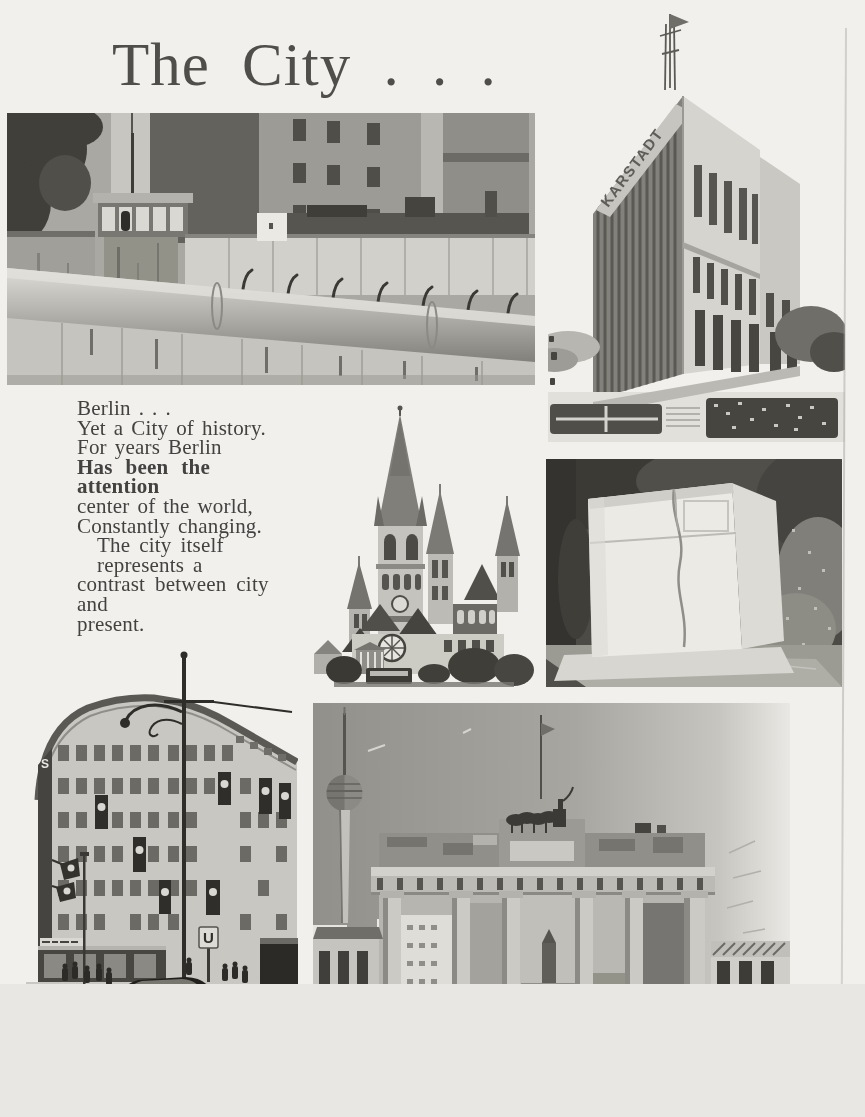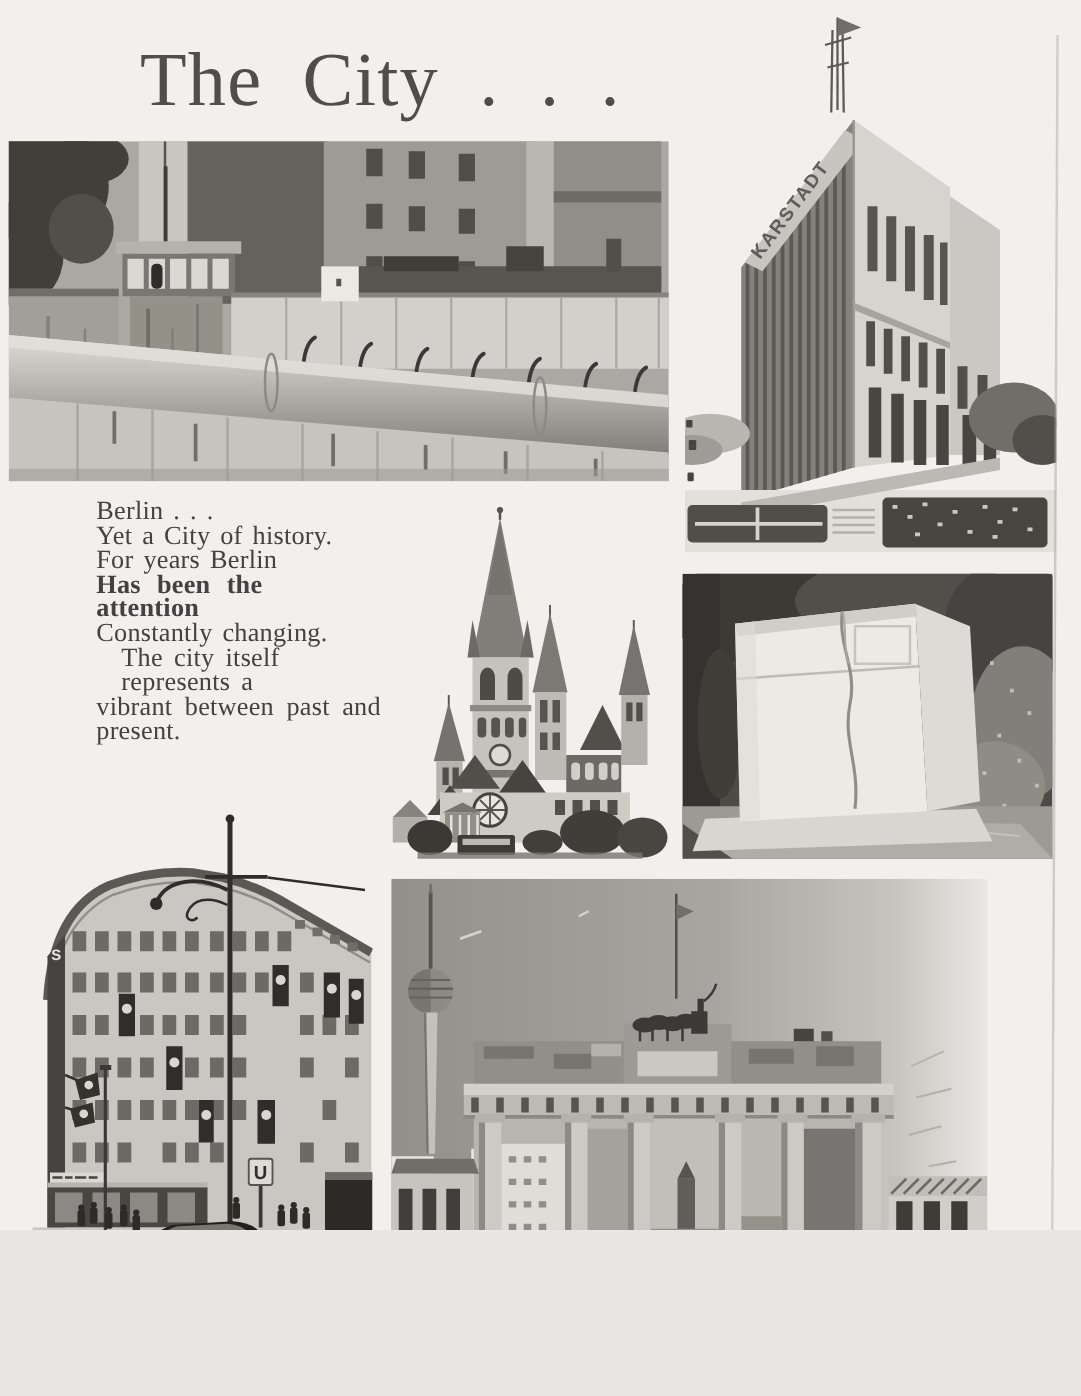--- a/index.html
+++ b/index.html
@@ -380,23 +380,24 @@
         <polygon points="42,40 58,38 62,196 46,198" fill="#dcdbd5" opacity="0.6"></polygon>
       </g>
     </svg>
   </div>
 
   <div class="poem">
     <div>Berlin . . .</div>
     <div>Yet a City of history.</div>
     <div>For years Berlin</div>
     <div class="j1">Has been the attention</div>
+    <div>center of the world,</div>
     <div>Constantly changing.</div>
     <div class="j2">The city itself represents a</div>
-    <div class="j3">vibrant between past and</div>
+    <div class="j3">contrast between city and</div>
     <div>present.</div>
   </div>
 
   <div class="ph" style="left:26px;top:650px;">
     <svg width="272" height="412" viewBox="0 0 272 412">
       <defs>
         <linearGradient id="stG" x1="0" y1="0" x2="0" y2="1">
           <stop offset="0" stop-color="#c9c8c2"></stop>
             <stop offset="1" stop-color="#b3b2ac"></stop>
         </linearGradient>

